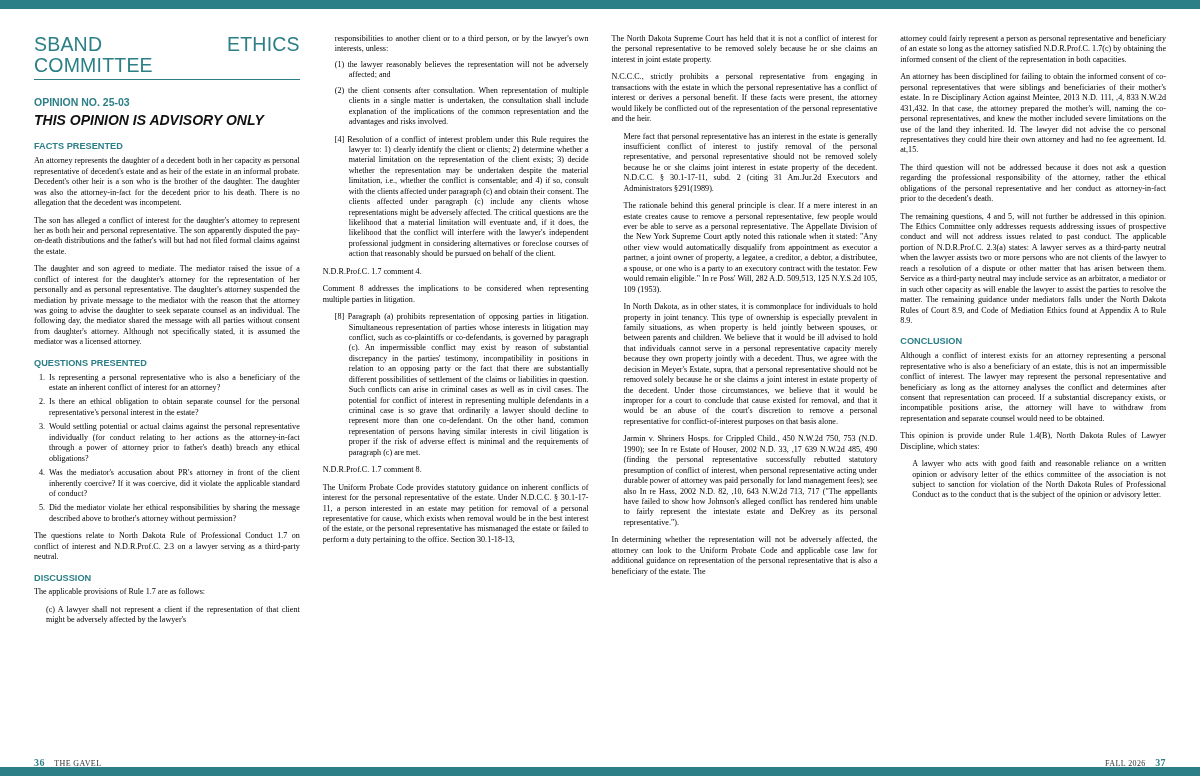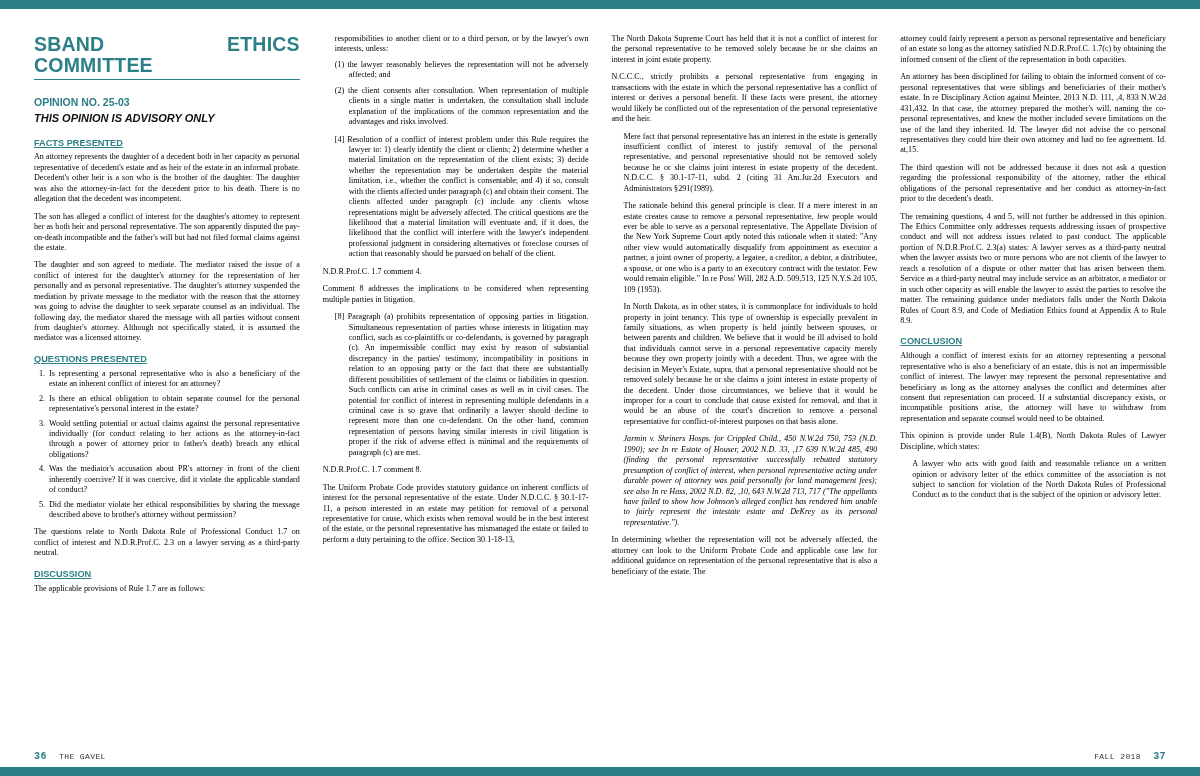--- a/index.html
+++ b/index.html
@@ -46,21 +46,21 @@
     width: 25%;
     font-size: 8.1px;
     line-height: 1.29;
     text-align: justify;
   }
   .col p {
     margin: 0 0 7px 0;
   }
   .masthead {
     font-family: "Liberation Sans", sans-serif;
-    font-weight: bold;
+    font-weight: normal;
     font-size: 19.5px;
     color: #2c7f87;
     letter-spacing: 0.2px;
     margin: 0 0 2px 0;
     line-height: 1.1;
   }
   .masthead-rule {
     border-bottom: 1.5px solid #2c7f87;
     margin-bottom: 9px;
   }
@@ -68,33 +68,32 @@
     font-family: "Liberation Sans", sans-serif;
     font-weight: bold;
     font-size: 10.5px;
     color: #2c7f87;
     margin: 16px 0 2px 0;
   }
   .advisory {
     font-family: "Liberation Sans", sans-serif;
     font-style: italic;
     font-weight: bold;
-    font-size: 11px;
+    font-size: 14px;
     color: #111;
     margin: 0 0 12px 0;
   }
   .sec-head {
     font-family: "Liberation Sans", sans-serif;
     font-weight: bold;
     font-size: 9.2px;
     color: #2c7f87;
     margin: 10px 0 4px 0;
     line-height: 1.18;
     text-align: left;
-    text-decoration: underline;
   }
   ol.qlist {
     margin: 2px 0 7px 0;
     padding-left: 13px;
     text-align: justify;
   }
   ol.qlist li {
     margin-bottom: 4px;
     padding-left: 2px;
   }
@@ -111,30 +110,29 @@
   }
   .hang-inner {
     margin: 0 0 5px 14px;
     padding-left: 14px;
     text-indent: -14px;
     text-align: justify;
   }
   .cite-block {
     margin: 0 0 7px 12px;
     text-align: justify;
-    font-style: italic;
   }
   .quote-block {
     margin: 0 0 7px 12px;
     text-align: justify;
   }
   .footer-left, .footer-right {
     position: absolute;
-    bottom: 14px;
-    font-family: Liberation Mono, monospace;
+    bottom: 8px;
+    font-family: Liberation Serif, serif;
     font-size: 8px;
     color: #333;
     letter-spacing: 0.4px;
   }
   .footer-left { left: 34px; }
   .footer-right { right: 34px; }
   .pagenum {
     font-weight: bold;
     font-size: 10px;
     color: #2c7f87;
@@ -152,36 +150,39 @@
   <div class="columns">
 
     <div class="col">
       <div class="masthead">SBAND ETHICS COMMITTEE</div>
       <div class="masthead-rule"></div>
       <div class="opinion-no">OPINION NO. 25-03</div>
       <div class="advisory">THIS OPINION IS ADVISORY ONLY</div>
 
       <div class="sec-head">FACTS PRESENTED</div>
       <p>An attorney represents the daughter of a decedent both in her capacity as personal representative of decedent's estate and as heir of the estate in an informal probate. Decedent's other heir is a son who is the brother of the daughter. The daughter was also the attorney-in-fact for the decedent prior to his death. There is no allegation that the decedent was incompetent.</p>
-      <p>The son has alleged a conflict of interest for the daughter's attorney to represent her as both heir and personal representative. The son apparently disputed the pay-on-death incompatible and the father's will but had not filed formal claims against the estate.</p>
+      <p>The son has alleged a conflict of interest for the daughter's attorney to represent her as both heir and personal representative. The son apparently disputed the pay-on-death distributions and the father's will but had not filed formal claims against the estate.</p>
       <p>The daughter and son agreed to mediate. The mediator raised the issue of a conflict of interest for the daughter's attorney for the representation of her personally and as personal representative. The daughter's attorney suspended the mediation by private message to the mediator with the reason that the attorney was going to advise the daughter to seek separate counsel as an individual. The following day, the mediator shared the message with all parties without consent from daughter's attorney. Although not specifically stated, it is assumed the mediator was a licensed attorney.</p>
 
       <div class="sec-head">QUESTIONS PRESENTED</div>
       <ol class="qlist">
         <li>Is representing a personal representative who is also a beneficiary of the estate an inherent conflict of interest for an attorney?</li>
         <li>Is there an ethical obligation to obtain separate counsel for the personal representative's personal interest in the estate?</li>
         <li>Would settling potential or actual claims against the personal representative individually (for conduct relating to her actions as the attorney-in-fact through a power of attorney prior to father's death) breach any ethical obligations?</li>
         <li>Was the mediator's accusation about PR's attorney in front of the client inherently coercive? If it was coercive, did it violate the applicable standard of conduct?</li>
         <li>Did the mediator violate her ethical responsibilities by sharing the message described above to brother's attorney without permission?</li>
       </ol>
 
       <p>The questions relate to North Dakota Rule of Professional Conduct 1.7 on conflict of interest and N.D.R.Prof.C. 2.3 on a lawyer serving as a third-party neutral.</p>
 
       <div class="sec-head">DISCUSSION</div>
       <p>The applicable provisions of Rule 1.7 are as follows:</p>
+      <div class="indent-block">
+        <p>(c) A lawyer shall not represent a client if the representation of that client might be adversely affected by the lawyer's</p>
+      </div>
     </div>
 
     <div class="col">
       <div class="indent-block">
         <p>responsibilities to another client or to a third person, or by the lawyer's own interests, unless:</p>
         <p class="hang-inner">(1) the lawyer reasonably believes the representation will not be adversely affected; and</p>
         <p class="hang-inner">(2) the client consents after consultation. When representation of multiple clients in a single matter is undertaken, the consultation shall include explanation of the implications of the common representation and the advantages and risks involved.</p>
       </div>
       <div class="indent-block">
         <p class="hang">[4] Resolution of a conflict of interest problem under this Rule requires the lawyer to: 1) clearly identify the client or clients; 2) determine whether a material limitation on the representation of the client exists; 3) decide whether the representation may be undertaken despite the material limitation, i.e., whether the conflict is consentable; and 4) if so, consult with the clients affected under paragraph (c) and obtain their consent. The clients affected under paragraph (c) include any clients whose representations might be adversely affected. The critical questions are the likelihood that a material limitation will eventuate and, if it does, the likelihood that the conflict will interfere with the lawyer's independent professional judgment in considering alternatives or foreclose courses of action that reasonably should be pursued on behalf of the client.</p>
@@ -226,16 +227,16 @@
         <p>A lawyer who acts with good faith and reasonable reliance on a written opinion or advisory letter of the ethics committee of the association is not subject to sanction for violation of the North Dakota Rules of Professional Conduct as to the conduct that is the subject of the opinion or advisory letter.</p>
       </div>
     </div>
   </div>
 
   <div class="footer-left">
     <span class="pagenum">36</span>
     <span class="footer-label">THE GAVEL</span>
   </div>
   <div class="footer-right">
-    <span class="footer-label-r">FALL 2018</span>
+    <span class="footer-label-r">FALL 2026</span>
     <span class="pagenum">37</span>
   </div>
 </div>
 
 </body></html>

